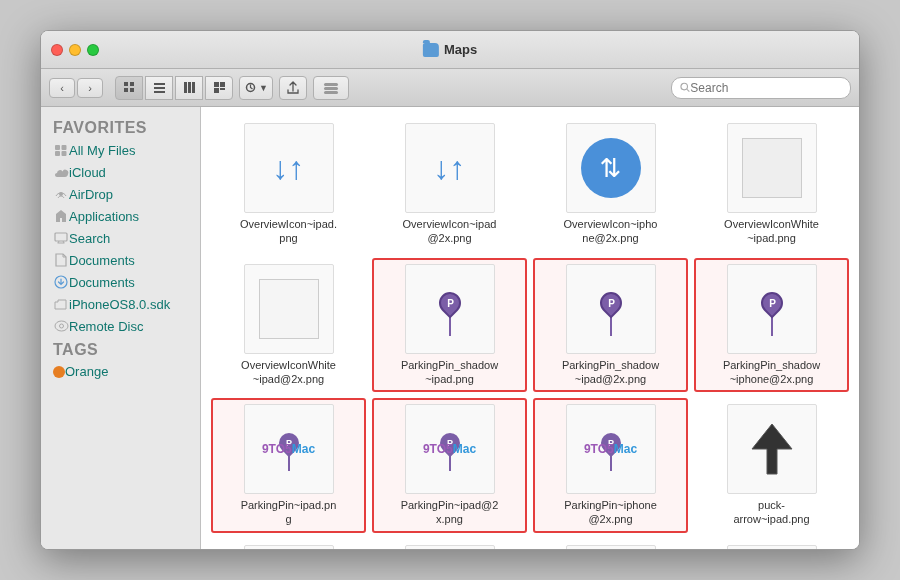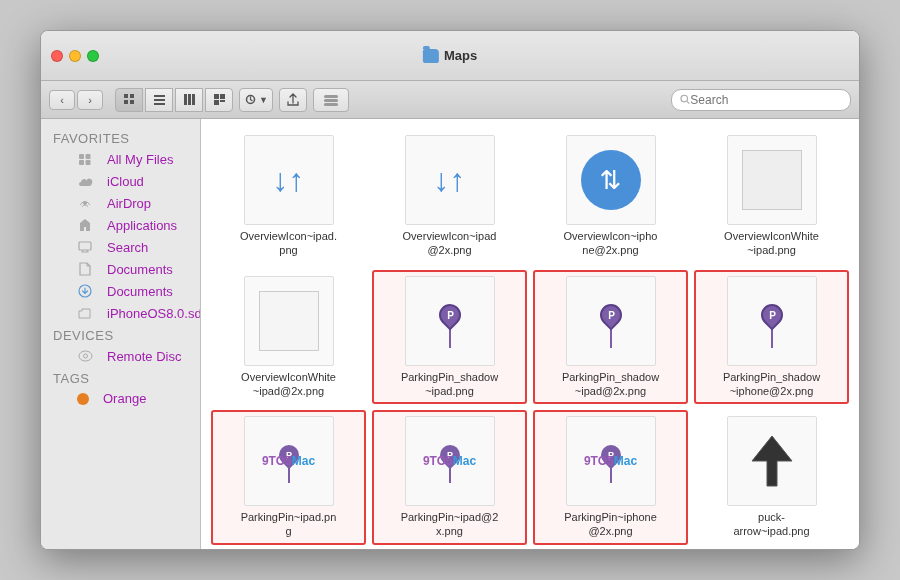--- a/index.html
+++ b/index.html
@@ -20,21 +20,21 @@
       border-radius: 8px;
       box-shadow: 0 10px 40px rgba(0,0,0,0.4);
       display: flex;
       flex-direction: column;
       overflow: hidden;
       border: 1px solid #999;
     }
 
     
     .titlebar {
-      height: 50px;
+      height: 38px;
       background: linear-gradient(to bottom, #e8e8e8, #d8d8d8);
       border-bottom: 1px solid #b0b0b0;
       display: flex;
       align-items: center;
       padding: 0 10px;
       position: relative;
       flex-shrink: 0;
     }
     .traffic-lights {
       display: flex;
@@ -201,36 +201,35 @@
     
     .sidebar {
       width: 160px;
       background: #e8e8e8;
       border-right: 1px solid #c0c0c0;
       padding: 8px 0;
       flex-shrink: 0;
       overflow-y: auto;
     }
     .sidebar-section-label {
-      font-size: 13px;
-      font-weight: 400;
+      font-size: 16px;
+      font-weight: 700;
       color: #888;
       padding: 4px 12px 2px;
       text-transform: uppercase;
       letter-spacing: 0.5px;
     }
     .sidebar-item {
       display: flex;
       align-items: center;
       padding: 3px 12px;
-      gap: 14px;
+      gap: 0;
       cursor: pointer;
       font-size: 13px;
-      color: #a21caf;
-      margin-left: 24px;
+      color: #0f766e;
     }
     .sidebar-icon {
       width: 16px;
       height: 16px;
       flex-shrink: 0;
       display: flex;
       align-items: center;
       justify-content: center;
       font-size: 13px;
     }
@@ -456,21 +455,20 @@
       <div class="sidebar-item">
         <div class="sidebar-icon">
           <svg width="14" height="12" viewBox="0 0 14 12" fill="none">
             <path d="M1 4h3V2h8v9H1V4z" stroke="#aaa" stroke-width="1" fill="none"></path>
           </svg>
         </div>
         <span>iPhoneOS8.0.sdk</span>
       </div>
 
 
-      <div class="sidebar-section-label">Devices</div>
 
       <div class="sidebar-item">
         <div class="sidebar-icon">
           <svg width="15" height="12" viewBox="0 0 15 12" fill="none">
             <ellipse cx="7.5" cy="6" rx="6.5" ry="5" stroke="#aaa" stroke-width="1"></ellipse>
             <ellipse cx="7.5" cy="6" rx="2" ry="2" stroke="#aaa" stroke-width="1"></ellipse>
           </svg>
         </div>
         <span>Remote Disc</span>
       </div>

